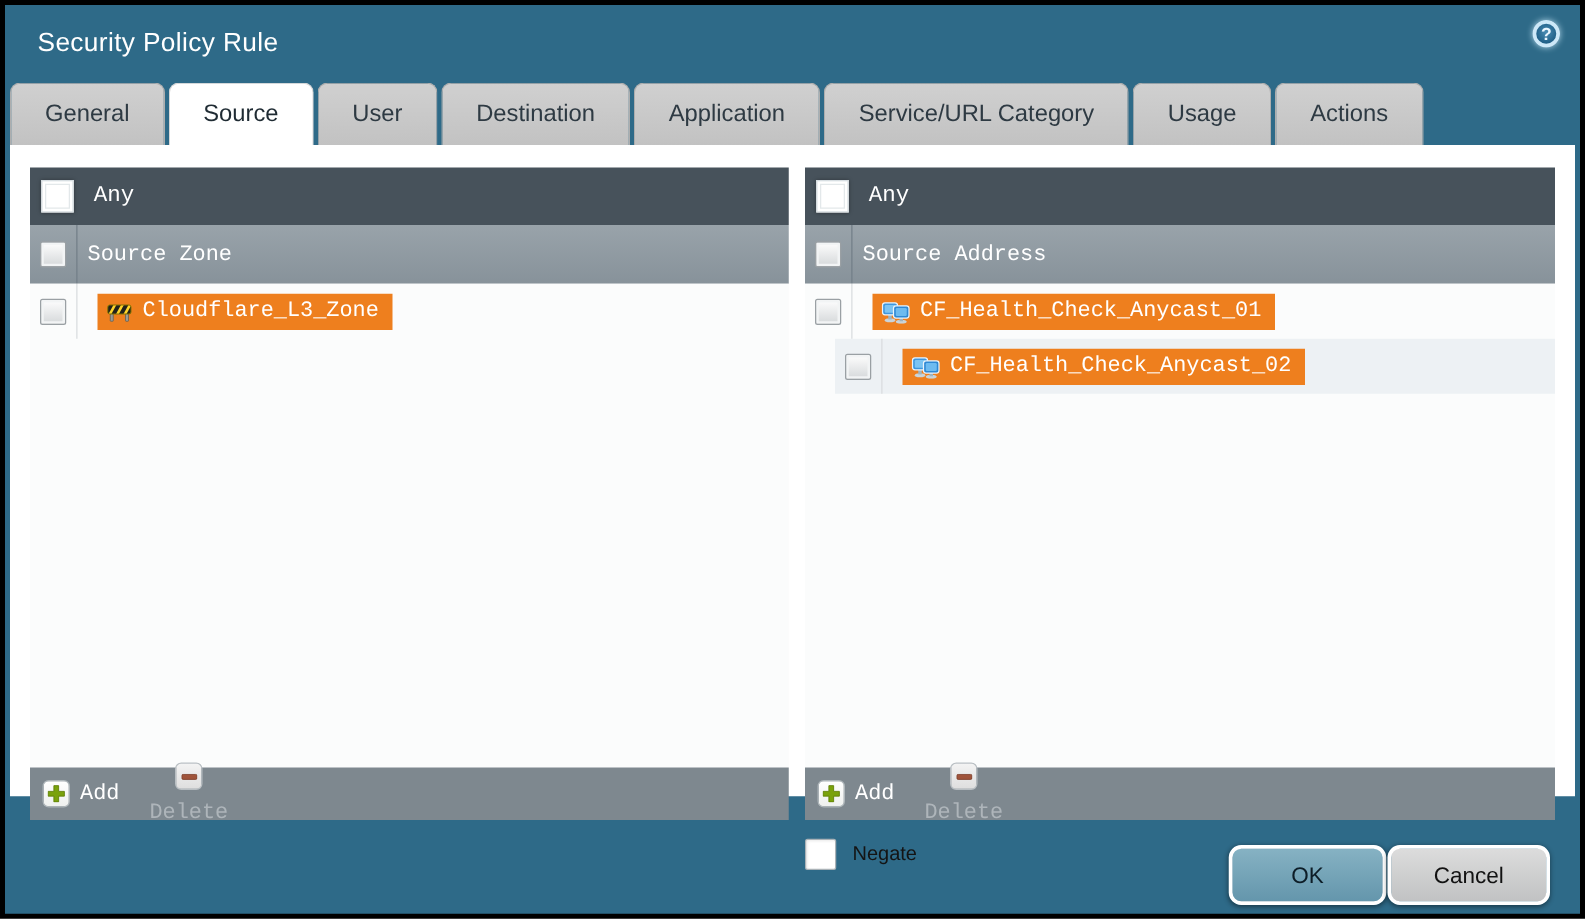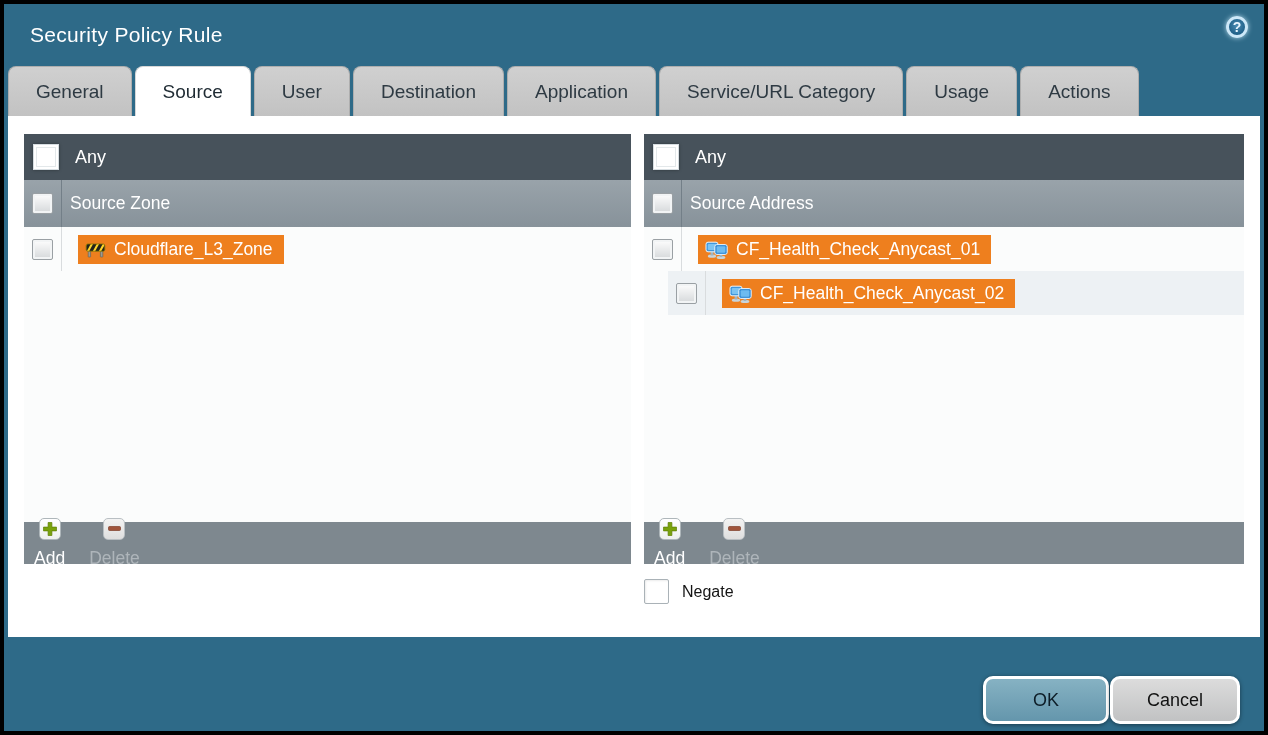--- a/index.html
+++ b/index.html
@@ -42,21 +42,21 @@
     cursor: pointer; white-space: nowrap;
   }
   .tab.active { background: #fff; border-color: #d7d7d7; color: #1f2b33; }
 
   
   .content {
     background: #fff; margin: 0 4px; height: 521px; flex: none;
     padding: 18px 16px 0 16px;
   }
   .panels { display: flex; gap: 13px; }
-  .panel { height: 430px; display: flex; flex-direction: column; }
+  .panel { height: 522px; display: flex; flex-direction: column; font-family: Liberation Mono, monospace; }
   .panel-left { width: 607px; flex: none; }
   .panel-right { flex: 1; }
 
   .any-header {
     height: 46px; flex: none; background: #47525b;
     display: flex; align-items: center; padding-left: 9px; gap: 16px;
   }
   .cb-any {
     width: 26px; height: 26px; background: #fff; flex: none;
     border: 1px solid #d7dee2;
@@ -104,21 +104,21 @@
 
   .panel-footer {
     height: 42px; flex: none; background: #7e888f;
     display: flex; align-items: center; padding-left: 10px; gap: 24px;
   }
   .tool { display: flex; align-items: center; gap: 8px; font-size: 17.5px; cursor: pointer; }
   .tool-icon {
     width: 22px; height: 22px; border-radius: 5px; flex: none;
     display: flex; align-items: center; justify-content: center;
   }
-  .tool-add { color: #fff; flex-direction: column; }
+  .tool-add { color: #fff; }
   .tool-add .tool-icon { background: linear-gradient(#ffffff, #eef0ee); border: 1px solid #aeb6ba; }
   .tool-delete { color: #aeb5ba; cursor: default; flex-direction: column; }
   .tool-delete .tool-icon { background: linear-gradient(#f3f3f3, #dedede); border: 1px solid #b9bfc3; }
 
   .negate-row { display: flex; align-items: center; gap: 13px; margin: 15px 0 0 620px; }
   .cb-negate {
     width: 25px; height: 25px; background: #fff; border-radius: 2px;
     border: 1px solid #aab2b7; box-shadow: inset 1px 1px 2px rgba(0,0,0,.08);
     cursor: pointer;
   }

